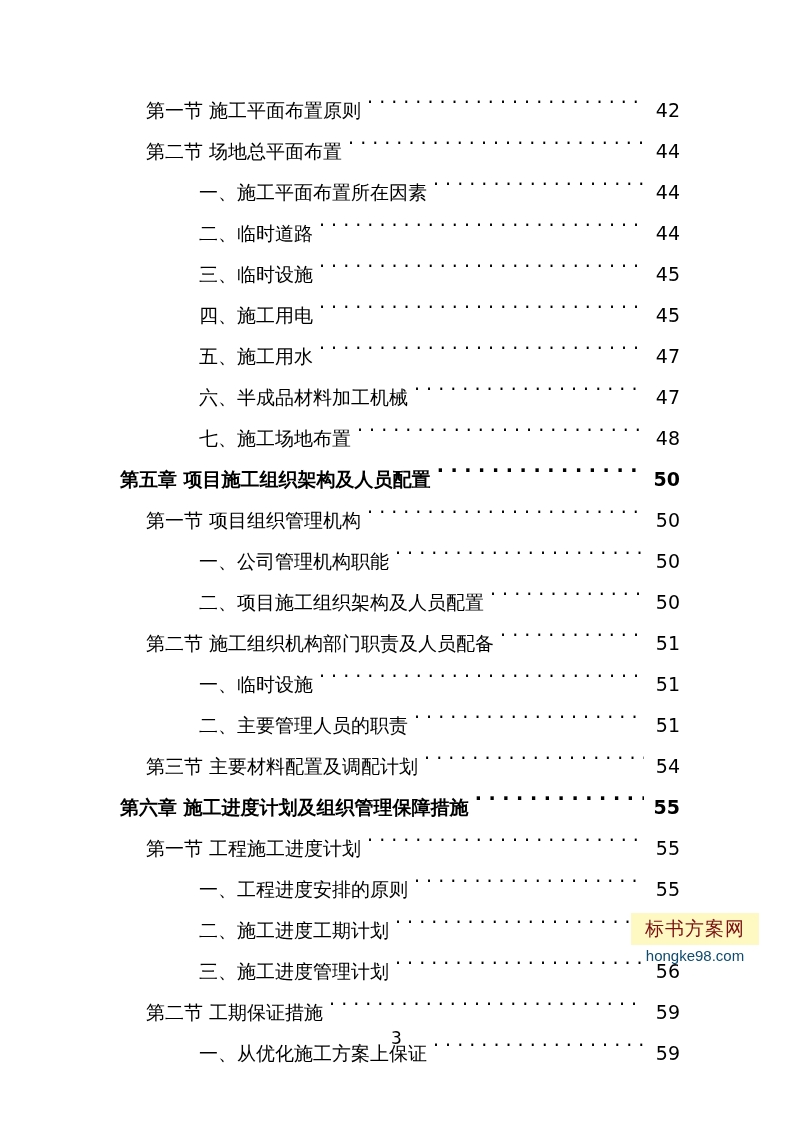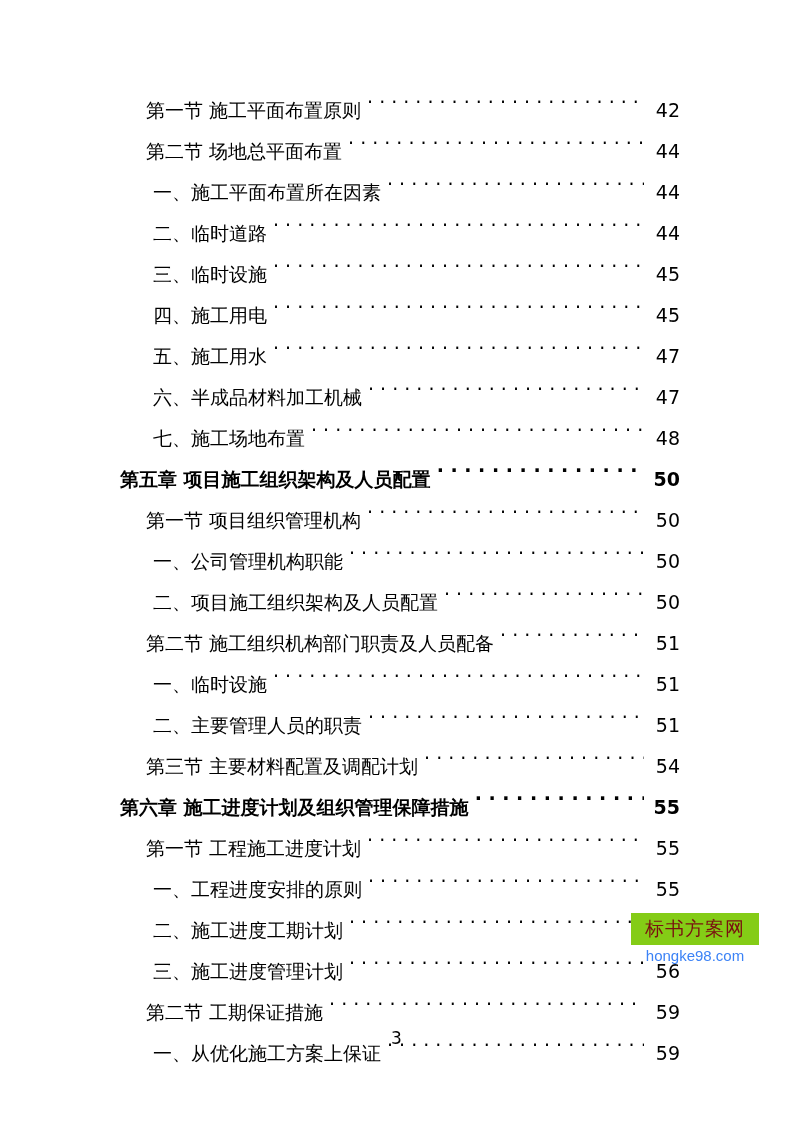--- a/index.html
+++ b/index.html
@@ -62,48 +62,48 @@
   .lvl-chapter {
     font-weight: bold;
     margin-left: 0px;
     justify-content: space-between;
   }
   .lvl-chapter .pageno { font-weight: bold; }
   .lvl-section {
     margin-left: 26px;
   }
   .lvl-item {
-    margin-left: 33px;
+    margin-left: 79px;
   }
   .page-number {
     position: absolute;
     top: 1028px;
     left: 0;
     width: 793px;
     text-align: center;
     font-size: 17px;
   }
   .watermark {
     position: absolute;
     right: 34px;
     bottom: 18px;
     width: 128px;
     text-align: center;
     user-select: none;
   }
   .watermark .wm-box {
-    background: #84cc16;
+    background: #fef9c3;
     color: #7a1010;
     font-size: 19px;
     letter-spacing: 1px;
     padding: 3px 6px;
     font-family: "DejaVu Sans", "Liberation Sans", sans-serif;
   }
   .watermark .wm-sub {
-    color: #3b82f6;
+    color: #0c4a6e;
     font-size: 15px;
     margin-top: 2px;
     font-family: "Liberation Sans", sans-serif;
   }
 </style>
 </head>
 <body>
 
 <div class="page">
 

